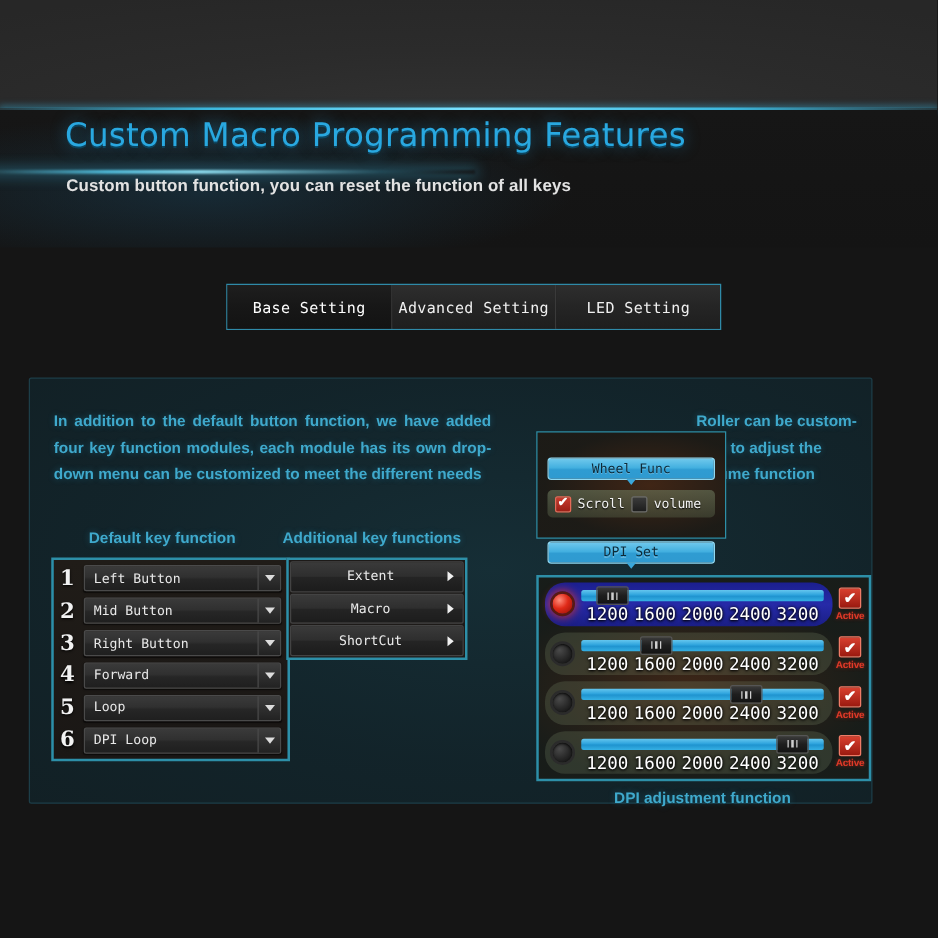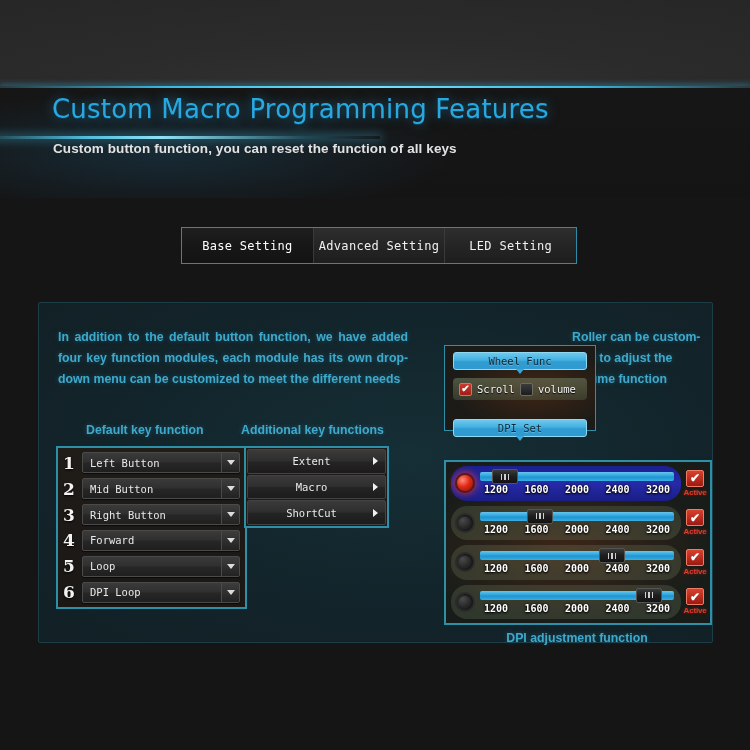--- a/index.html
+++ b/index.html
@@ -110,21 +110,21 @@
   }
   .tab:last-child { border-right: none; }
   .tab.active {
     background: linear-gradient(to bottom, #1e1e1e 0%, #171717 50%, #131313 100%);
     color: #ffffff;
   }
 
   
   .content-panel {
     position: absolute;
-    left: 38px; top: 302px;
+    left: 23px; top: 302px;
     width: 675px; height: 341px;
     background:
       radial-gradient(ellipse 520px 260px at 55% 45%, rgba(24,56,66,0.55) 0%, rgba(17,38,46,0.40) 60%, rgba(15,28,33,0.3) 100%),
       #132227;
     border: 1px solid #1d3e48;
     border-radius: 2px;
   }
 
   
   .intro-text {
@@ -270,21 +270,21 @@
 
   
   .wheel-module {
     position: absolute;
     left: 2px; top: 22px;
     width: 152px; height: 86px;
     border: 1px solid #2d8fa8;
     background:
       radial-gradient(ellipse 120px 60px at 60% 50%, rgba(120,60,25,0.40) 0%, rgba(30,30,25,0.6) 70%),
       #1a1613;
-    padding: 6px 8px;
+    padding: 20px 8px;
   }
   .blue-btn {
     height: 18px;
     background: linear-gradient(to bottom, #6fc8ec 0%, #43b0e0 45%, #2f9cd2 55%, #2f9ad0 100%);
     border: 1px solid #8fd8f2;
     border-radius: 3px;
     display: flex;
     align-items: center;
     justify-content: center;
     font-family: "DejaVu Sans Mono", monospace;
@@ -433,22 +433,22 @@
   .dpi-ticks {
     position: absolute;
     left: 0; top: 19px;
     width: 100%;
     display: flex;
     justify-content: space-between;
     padding: 0 4px;
   }
   .dpi-ticks span {
     font-family: "DejaVu Sans Mono", monospace;
-    font-size: 10px;
-    font-weight: bold;
+    font-size: 14px;
+    font-weight: normal;
     color: #ffffff;
     text-shadow: 0 1px 2px #000, 0 0 3px #000;
   }
   .active-box {
     position: relative;
     z-index: 2;
     flex: 0 0 20px;
     width: 20px;
     margin-left: auto;
     display: flex;

